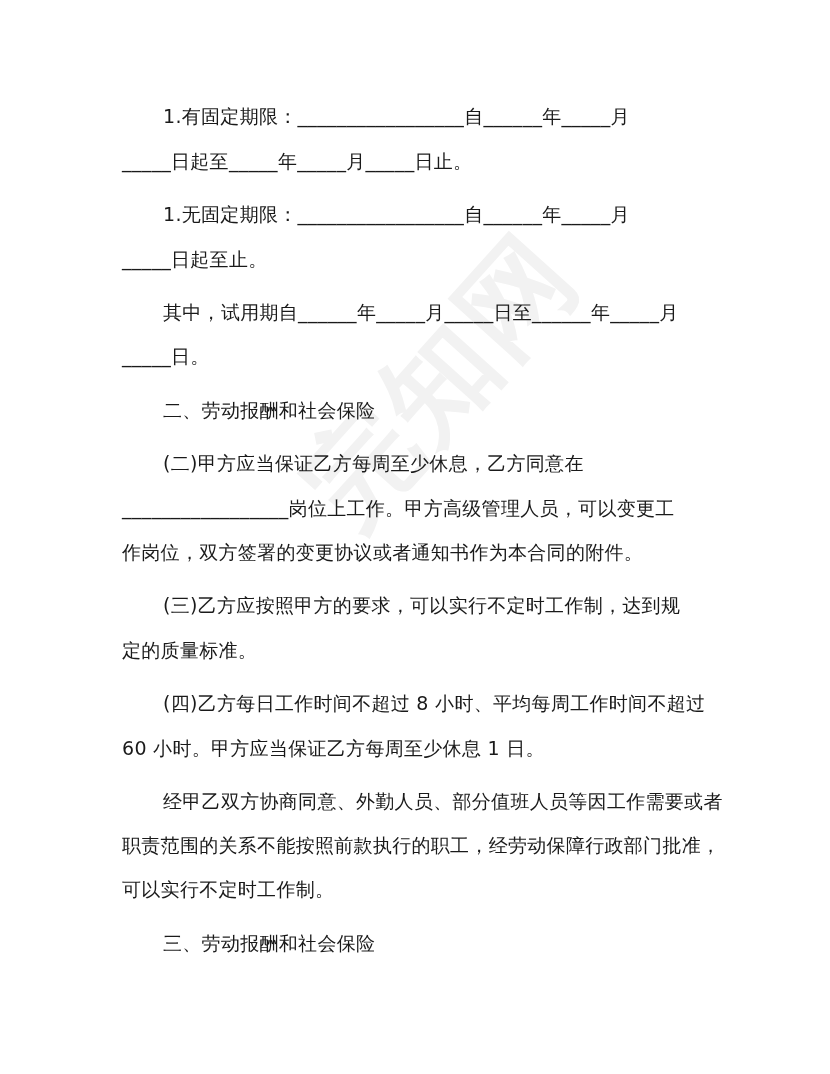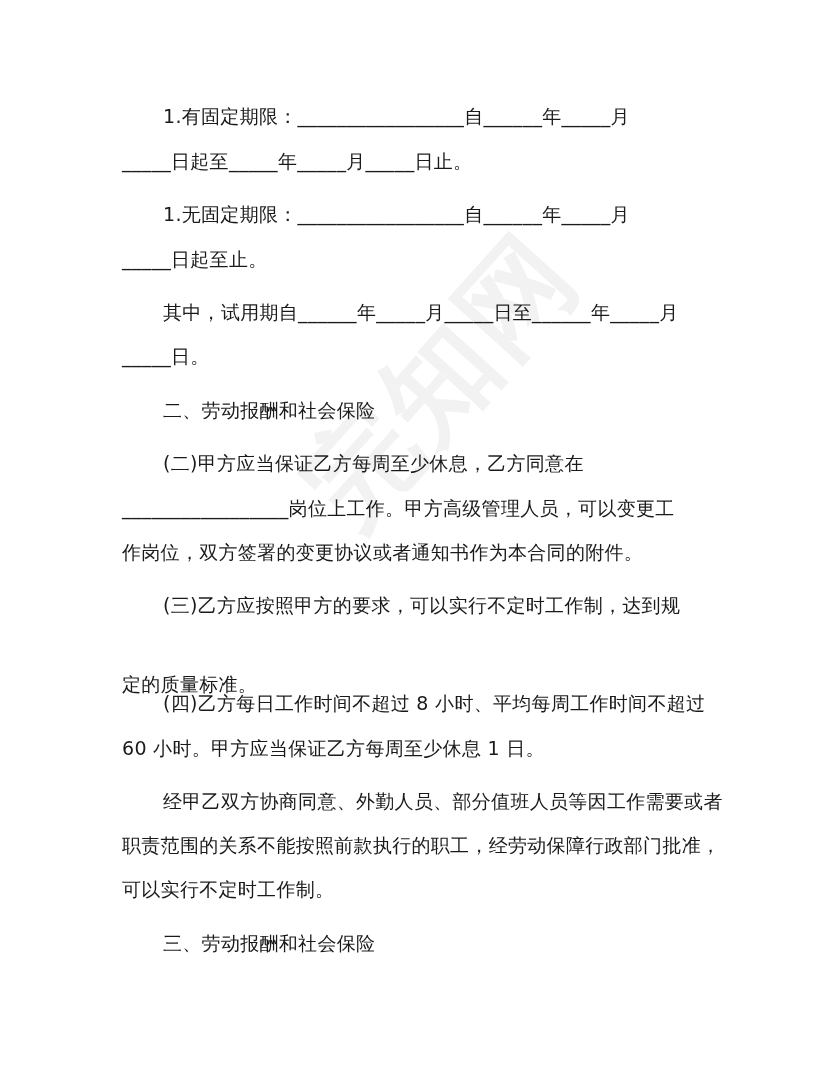--- a/index.html
+++ b/index.html
@@ -74,21 +74,21 @@
     <div class="line indent" style="top:300px">其中，试用期自______年_____月_____日至______年_____月</div>
     <div class="line" style="top:344px">_____日。</div>
 
     <div class="line indent" style="top:398px">二、劳动报酬和社会保险</div>
 
     <div class="line indent" style="top:451px">(二)甲方应当保证乙方每周至少休息，乙方同意在</div>
     <div class="line" style="top:496px">_________________岗位上工作。甲方高级管理人员，可以变更工</div>
     <div class="line" style="top:540px">作岗位，双方签署的变更协议或者通知书作为本合同的附件。</div>
 
     <div class="line indent" style="top:593px">(三)乙方应按照甲方的要求，可以实行不定时工作制，达到规</div>
-    <div class="line" style="top:672px">定的质量标准。</div>
+    <div class="line" style="top:638px">定的质量标准。</div>
 
     <div class="line indent" style="top:691px">(四)乙方每日工作时间不超过 8 小时、平均每周工作时间不超过</div>
     <div class="line" style="top:736px">60 小时。甲方应当保证乙方每周至少休息 1 日。</div>
 
     <div class="line indent" style="top:789px">经甲乙双方协商同意、外勤人员、部分值班人员等因工作需要或者</div>
     <div class="line" style="top:833px">职责范围的关系不能按照前款执行的职工，经劳动保障行政部门批准，</div>
     <div class="line" style="top:877px">可以实行不定时工作制。</div>
 
     <div class="line indent" style="top:931px">三、劳动报酬和社会保险</div>
   </div>

